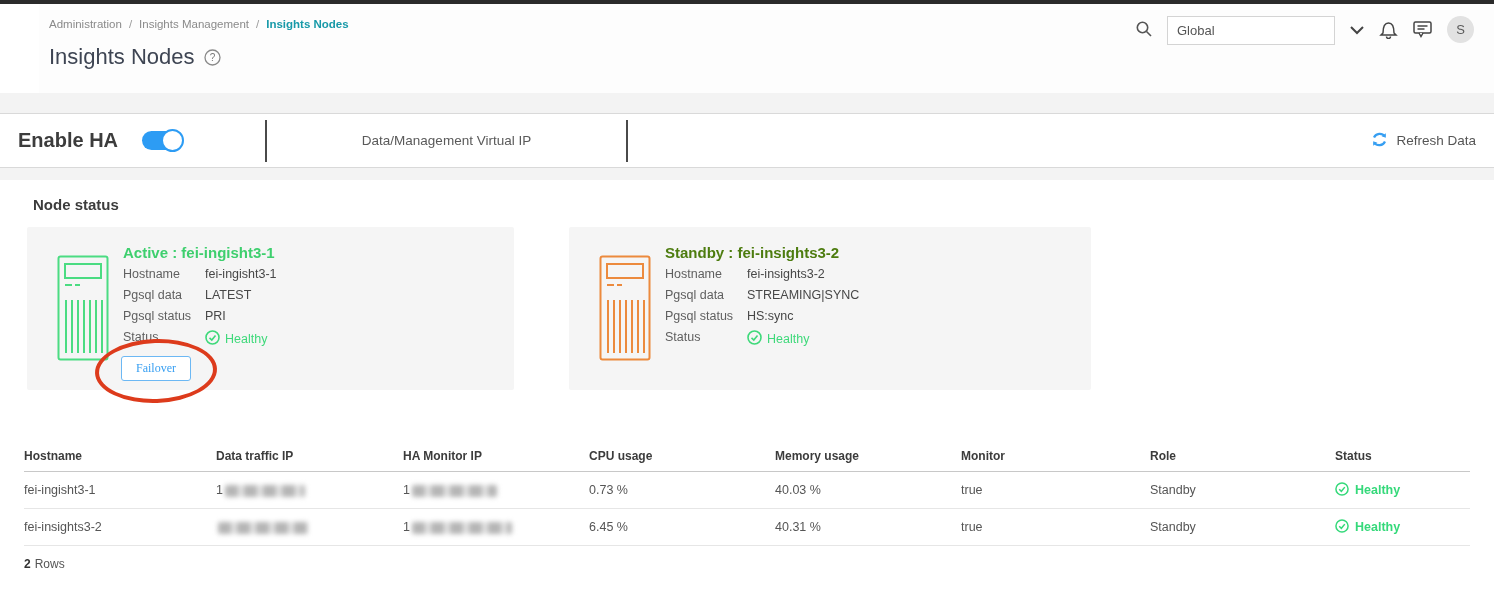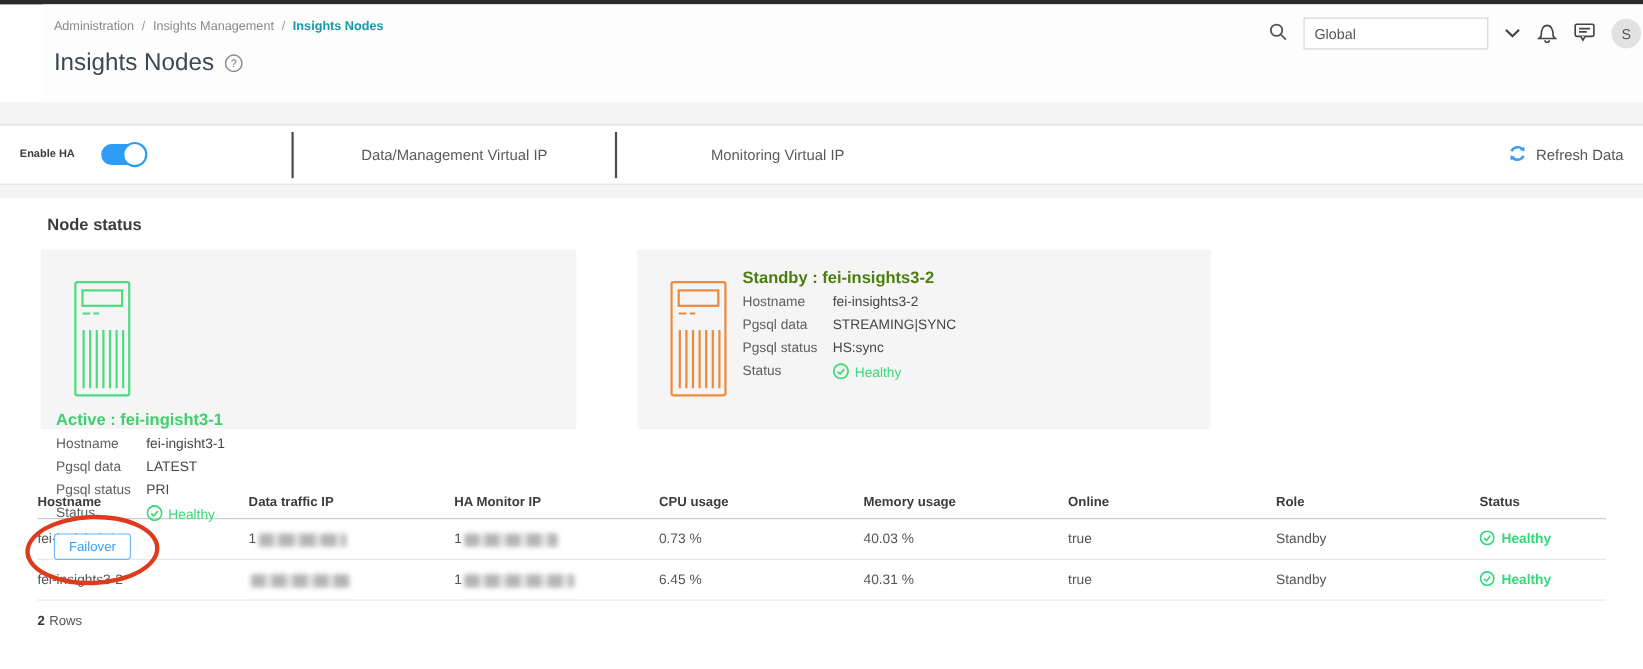--- a/index.html
+++ b/index.html
@@ -11,66 +11,66 @@
   
   .header { position:relative; height:89px; background:#fdfdfd; padding:14px 18px 0 10px;margin-left:39px; }
   .breadcrumb { font-size:11.5px; color:#8a8a8a; display:flex; gap:7px; align-items:center; }
   .breadcrumb .crumb { cursor:default; }
   .breadcrumb .sep { color:#9a9a9a; }
   .breadcrumb .crumb.current { color:#1799a8; font-weight:bold; }
   .page-title-row { margin-top:14px; display:flex; align-items:center; gap:9px; }
   .page-title { font-size:22px; color:#3e4553; font-weight:400; }
   .help-icon svg { display:block; }
 
-  .topbar-controls { position:absolute; top:12px; right:2px; display:flex; align-items:center; gap:14px; }
+  .topbar-controls { position:absolute; top:12px; right:20px; display:flex; gap:14px; }
   .icon-btn { background:none; border:none; cursor:pointer; padding:0; display:flex; align-items:center; }
   .global-input { width:168px; height:29px; border:1px solid #d4d4d4; background:#fff;
      font-size:13px; color:#555; padding:0 9px; outline:none; font-family:inherit; }
   .avatar { width:27px; height:27px; border-radius:50%; background:#e2e2e2; color:#5a5a5a;
      font-size:13px; display:flex; align-items:center; justify-content:center; cursor:pointer; }
 
   
   .band { height:20px; background:#f3f3f3; }
   .band.thin { height:12px; }
   .ha-bar { height:55px; background:#fff; border-top:1px solid #d9d9d9; border-bottom:1px solid #d9d9d9;
      display:flex; align-items:center; padding:0 18px; }
   .enable-ha { display:flex; align-items:center; gap:24px; width:247px; }
-  .enable-ha-label { font-size:10px; font-weight:bold; color:#3c3c3c; }
+  .enable-ha-label { font-size:20px; font-weight:bold; color:#3c3c3c; }
   .toggle { position:relative; width:40px; height:19px; border-radius:10px; background:#2d9cf4; cursor:pointer; }
   .toggle .knob { position:absolute; right:-2px; top:-2px; width:23px; height:23px; border-radius:50%;
      background:#fff; border:2px solid #2d9cf4; }
   .vdivider { width:2px; height:42px; background:#4a4a4a; }
-  .vip { width:292px; text-align:center; }
+  .vip { width:359px; text-align:center; }
   .vip-label { font-size:13.5px; color:#5a5a5a; }
   .vip-value { font-size:13.5px; font-weight:bold; color:#3c3c3c; margin-top:2px; }
   .blur-block { display:inline-block; height:12px; vertical-align:middle; border-radius:2px; margin:0 2px;
      background:repeating-linear-gradient(90deg,#b5b5b5 0 13px,#e3e3e3 13px 19px); filter:blur(2.5px); }
   .bb-88 { width:88px; } .bb-82 { width:82px; } .bb-80 { width:80px; } .bb-85 { width:85px; }
   .bb-90 { width:90px; } .bb-100 { width:100px; }
   .refresh { margin-left:auto; display:flex; align-items:center; gap:8px; background:none; border:none;
      cursor:pointer; font-size:13.5px; color:#555; font-family:inherit; }
 
   
-  .content { background:#fff; padding:0 34px; }
+  .content { background:#fff; padding:0 24px; }
   .section-heading { font-size:15px; font-weight:bold; color:#3c3c3c; padding:16px 0 14px 9px; }
   .cards { display:flex; gap:55px; padding-left:3px; }
   .card { background:#f5f5f5; border-radius:2px; height:163px; padding:10px 14px; display:flex; }
-  .card-active { width:487px;flex-direction:column; }
+  .card-active { width:487px; }
   .card-standby { width:522px; }
   .server-icon { margin:18px 14px 0 16px; flex:none; }
   .card-body { padding-top:7px; }
   .card-title { font-size:15px; font-weight:bold; margin-bottom:6px; }
   .card-title.green { color:#3ecf6e; }
   .card-title.orange { color:#4d7c0f; }
   .field-row { display:flex; font-size:12.5px; margin-bottom:7px; }
   .field-label { width:82px; color:#5f5f5f; flex:none; }
   .field-value { color:#474747; }
   .status-inline { display:flex; align-items:center; gap:5px; color:#3ed97a; }
   .status-inline svg { flex:none; }
-  .btn-wrap { position:relative; margin-top:8px; }
+  .btn-wrap { position:relative; margin-top:8px;font-family:Liberation Serif, serif; }
   .outline-btn { border:1px solid #6cb8f4; background:#fff; color:#379ff2; font-size:12px;
      font-family:inherit; border-radius:3px; padding:4px 0; width:70px; cursor:pointer; }
   .card-active .outline-btn { margin-left:-2px; }
   .red-ellipse { position:absolute; left:-28px; top:-17px; width:122px; height:64px;
      border:4px solid #dd3b1c; border-radius:50%; transform:rotate(-2deg); pointer-events:none; }
 
   
   .node-table { margin-top:51px; }
   .trow { display:grid; grid-template-columns:192px 187px 186px 186px 186px 189px 185px 1fr;
      align-items:center; }
@@ -154,21 +154,20 @@
     <div class="toggle">
         <div class="knob"></div>
       </div>
   </div>
   <div class="vdivider"></div>
   <div class="vip">
     <div class="vip-label">Data/Management Virtual IP</div>
   </div>
   <div class="vdivider"></div>
   <div class="vip">
-    <div class="vip-label">Monitoring Virtual IP</div>
   </div>
   <button class="refresh">
     <span>
       <svg width="17" height="17" viewBox="0 0 17 17" fill="none" stroke="#379ff2" stroke-width="2.2">
         <path d="M13.8 5.5 A6.2 6.2 0 0 0 3 6.5"></path>
         <path d="M3.2 11.5 A6.2 6.2 0 0 0 14 10.5"></path>
         <polygon points="14.8,2.2 14.8,6.8 10.6,5.2" fill="#379ff2" stroke="none"></polygon>
         <polygon points="2.2,14.8 2.2,10.2 6.4,11.8" fill="#379ff2" stroke="none"></polygon>
       </svg>
     </span>
@@ -278,21 +277,21 @@
     </div>
   </div>
 
   <div class="node-table">
     <div class="trow thead">
       <div>Hostname</div>
       <div>Data traffic IP</div>
       <div>HA Monitor IP</div>
       <div>CPU usage</div>
       <div>Memory usage</div>
-      <div>Online</div>
+      <div>Monitor</div>
       <div>Role</div>
       <div>Status</div>
     </div>
 
     <div class="trow tdata">
       <div>fei-ingisht3-1</div>
       <div><span>1</span><span class="blur-block bb-80"></span></div>
       <div><span>1</span><span class="blur-block bb-85"></span></div>
       <div>0.73 %</div>
       <div>40.03 %</div>

